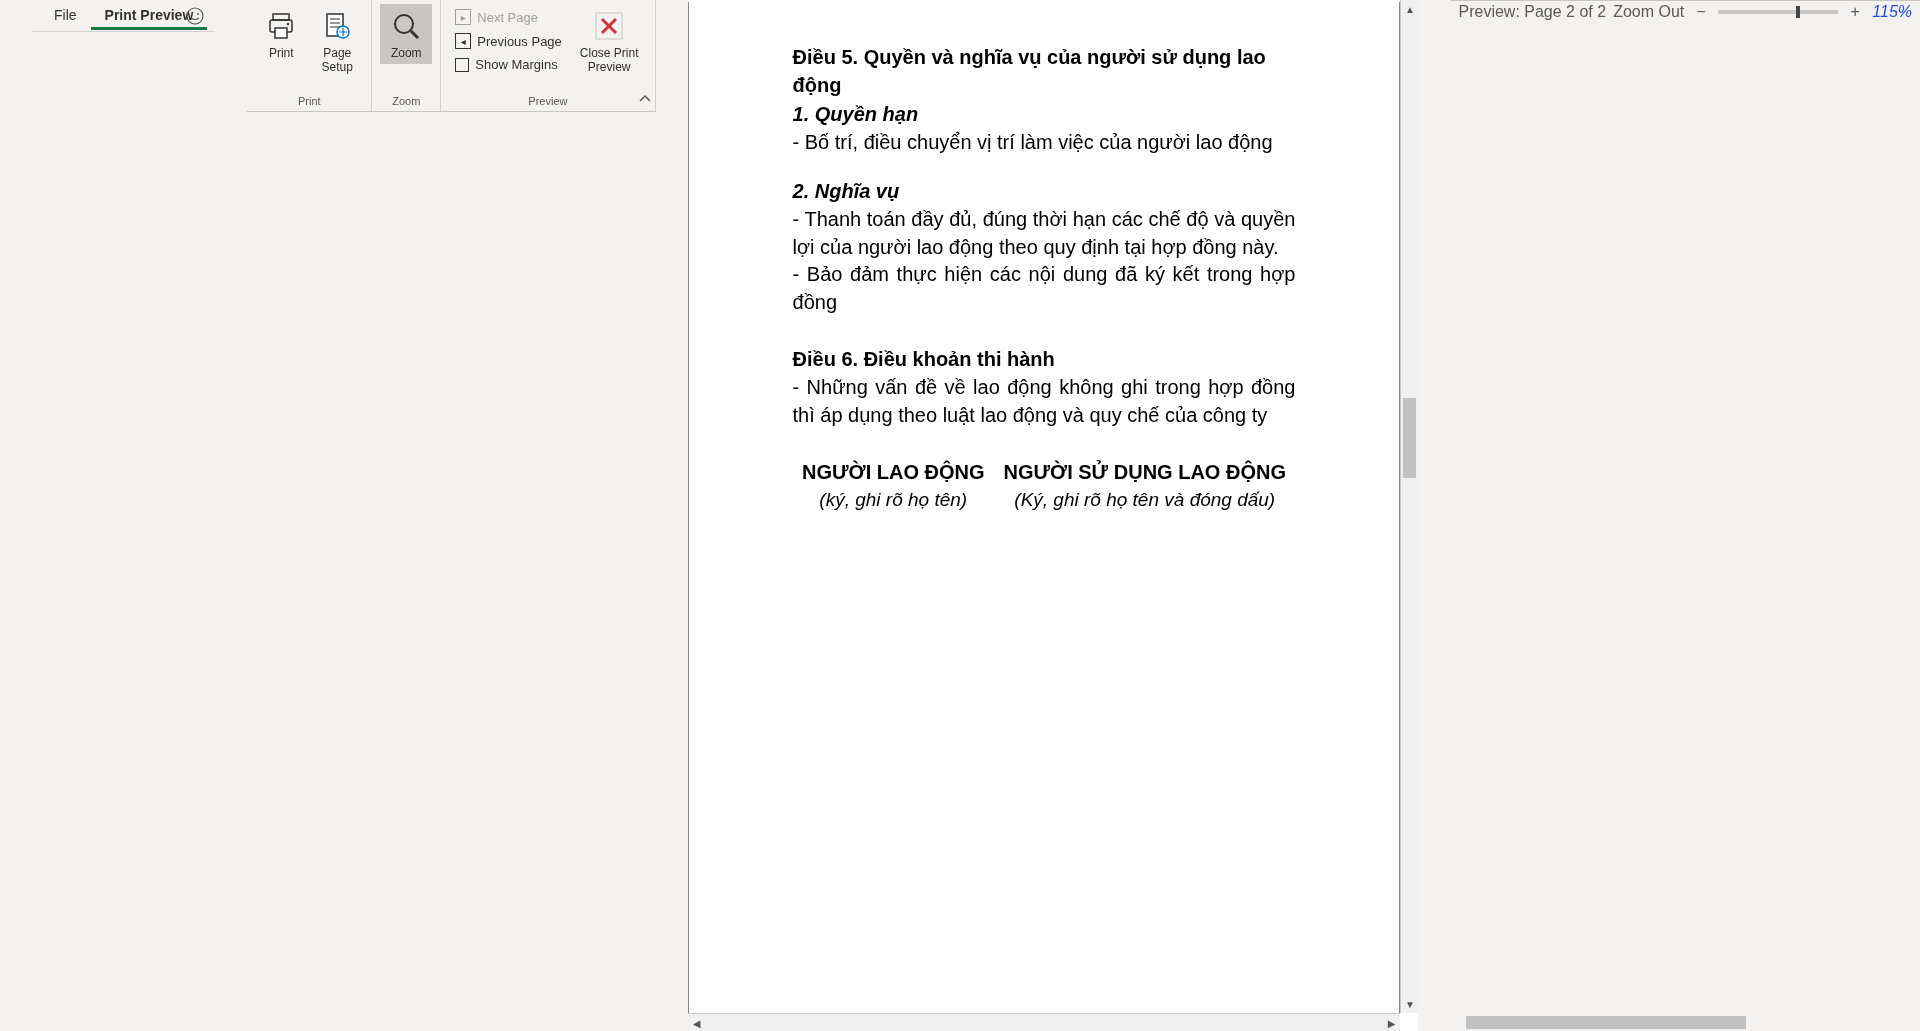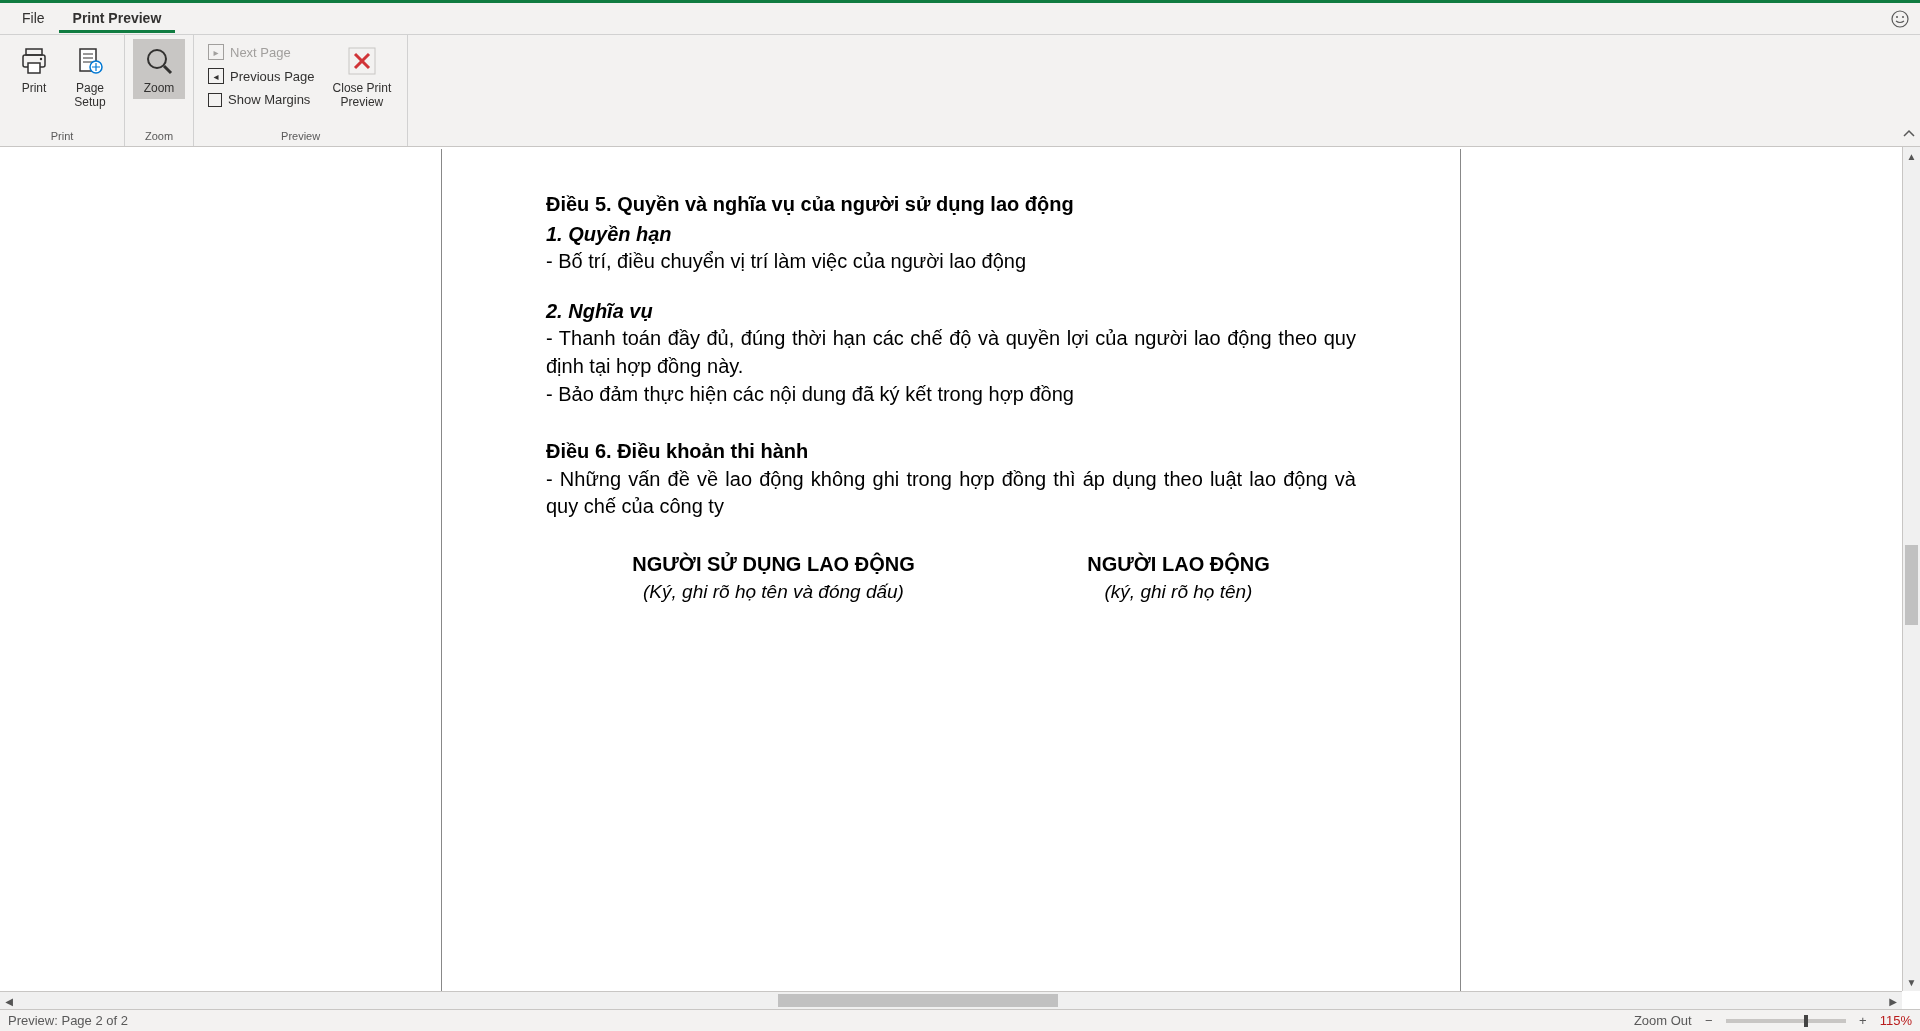--- a/index.html
+++ b/index.html
@@ -1,18 +1,18 @@
 <!DOCTYPE html>
 <html><head>
 <meta charset="utf-8">
 <style>
 * { margin: 0; padding: 0; box-sizing: border-box; font-family: "Segoe UI", Arial, sans-serif; }
 html, body { width: 100%; height: 100%; overflow: hidden; background: #f3f2f1; }
 
-.app { display: flex; flex-direction: column; height: 100vh; }
+.app { display: flex; flex-direction: row; height: 100vh; gap: 32px; }
 
 
 .top-accent { height: 3px; background: #107c41; }
 
 
 .tab-strip {
   display: flex;
   align-items: center;
   height: 32px;
   background: #f3f2f1;
@@ -150,29 +150,29 @@
   border-right:1px solid #888;
   background:#fff;
 }
 
 
 .status-bar {
   height: 22px;
   background:#f3f2f1;
   border-top:1px solid #c8c6c4;
   display:flex; align-items:center;
-  font-size:13px; color:#595959;
+  font-size:16px; color:#595959;
   padding:0 8px;
   justify-content:space-between;
 }
 .status-right { display:flex; align-items:center; gap:10px;margin-left:7px;}
 .zoom-slider { display:flex; align-items:center; gap:6px;}
 .slider-track { width:120px; height:4px; background:#c8c6c4; position:relative;}
 .slider-thumb { position:absolute; top:-4px; width:4px; height:12px; background:#444; left:78px;}
-.zoom-pct { color:#b91c1c; }
+.zoom-pct { color:#1d4ed8;font-style:italic; }
 .zoom-btn { width:14px; text-align:center; cursor:pointer; color:#595959;}
 </style>
 </head>
 <body>
 
 <div class="app">
   <div class="top-accent"></div>
 
   <div class="tab-strip">
     <div class="tab">File</div>
@@ -281,26 +281,26 @@
           <div class="para">- Bố trí, điều chuyển vị trí làm việc của người lao động</div>
           <div class="spacer"></div>
           <div class="h-sub">2. Nghĩa vụ</div>
           <div class="para">- Thanh toán đầy đủ, đúng thời hạn các chế độ và quyền lợi của người lao động theo quy định tại hợp đồng này.</div>
           <div class="para">- Bảo đảm thực hiện các nội dung đã ký kết trong hợp đồng</div>
           <div class="spacer"></div>
           <div class="h-article">Điều 6. Điều khoản thi hành</div>
           <div class="para">- Những vấn đề về lao động không ghi trong hợp đồng thì áp dụng theo luật lao động và quy chế của công ty</div>
           <div class="sig-row">
             <div class="sig-col">
+              <div class="sig-title">NGƯỜI LAO ĐỘNG</div>
+              <div class="sig-note">(ký, ghi rõ họ tên)</div>
+            </div>
+            <div class="sig-col">
               <div class="sig-title">NGƯỜI SỬ DỤNG LAO ĐỘNG</div>
               <div class="sig-note">(Ký, ghi rõ họ tên và đóng dấu)</div>
-            </div>
-            <div class="sig-col">
-              <div class="sig-title">NGƯỜI LAO ĐỘNG</div>
-              <div class="sig-note">(ký, ghi rõ họ tên)</div>
             </div>
           </div>
         </div>
       </div>
     </div>
 
     <div class="vscroll">
       <div class="arrow">▲</div>
       <div class="track">
         <div class="thumb"></div>

